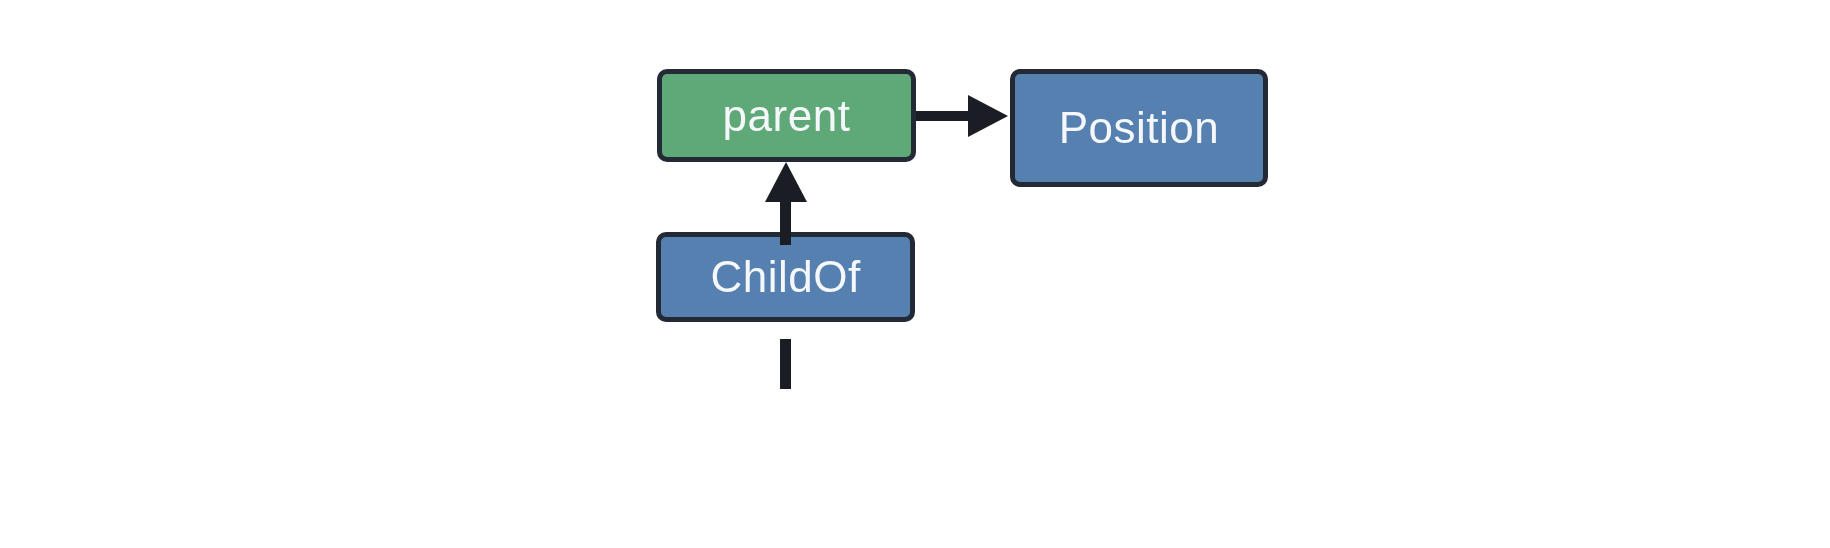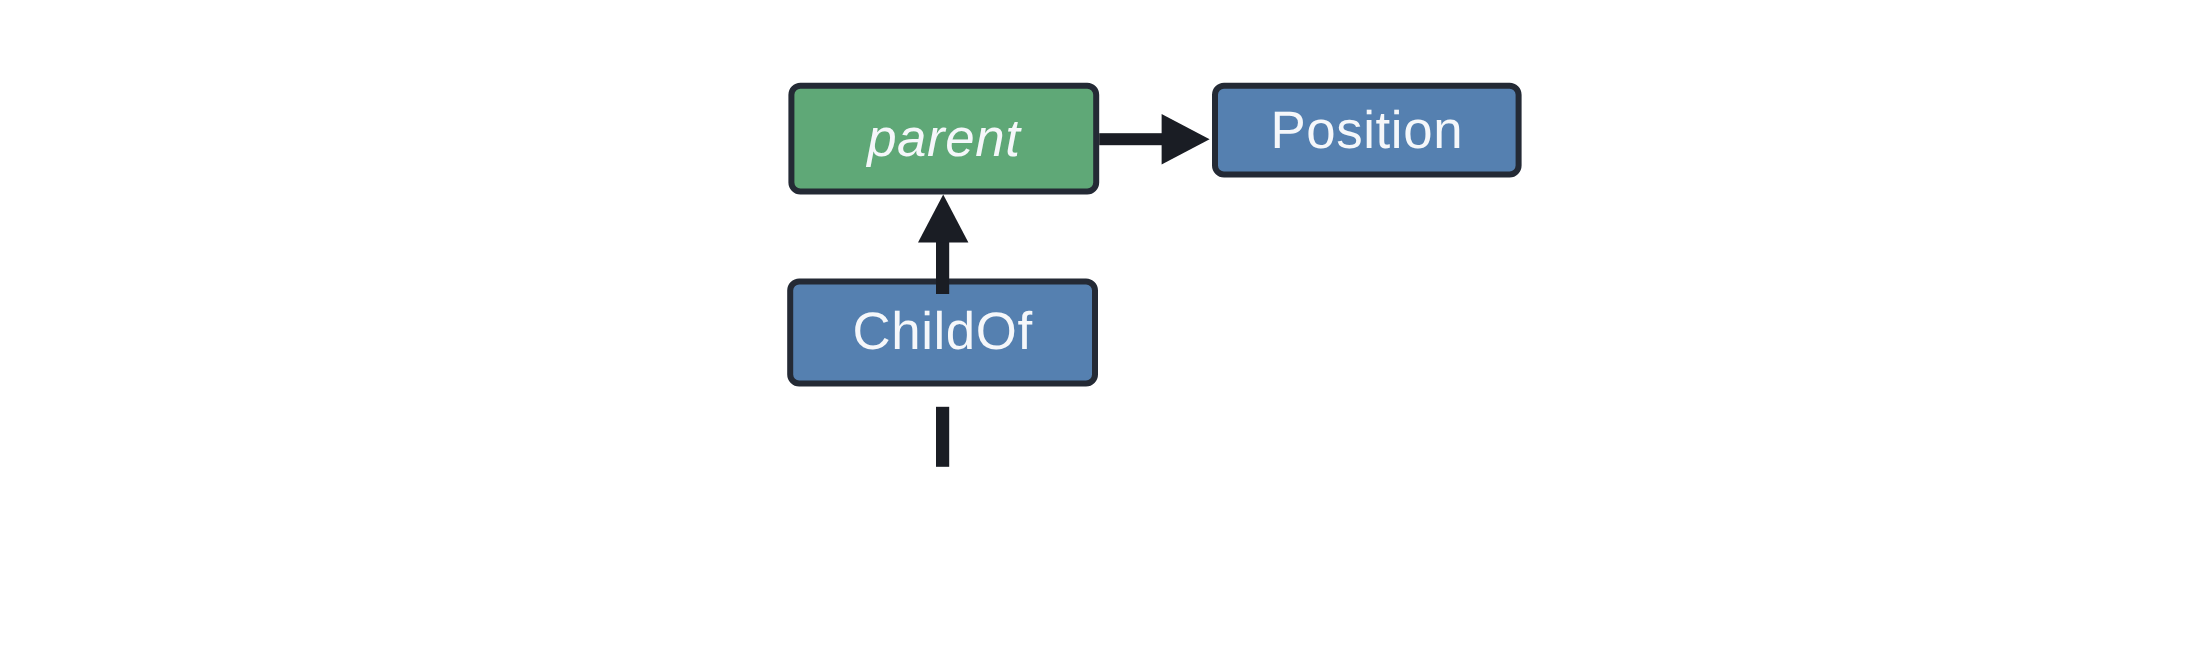--- a/index.html
+++ b/index.html
@@ -26,25 +26,25 @@
     align-items: center;
     justify-content: center;
   }
   .node .node-label {
     color: var(--label-text, #f5f7fa);
     font-size: 44px;
     line-height: 1;
     letter-spacing: 0.5px;
     user-select: none;
   }
-  .node.entity   { background: var(--entity-fill, #5fa877); font-style: italic; }
+  .node.entity   { background: var(--entity-fill, #5fa877); }
   .node.component{ background: var(--component-fill, #5580b0); }
 
   #node-parent   { left: 657px; top: 69px; }
-  #node-position { left: 1010px; top: 69px; height: 79px; width: 258px; }
+  #node-position { left: 1010px; top: 69px; height: 118px; width: 258px; }
   #node-childof  { left: 656px; top: 232px; height: 90px; }
   #node-child    { left: 656px; top: 389px; }
 
   .edge-part { position: absolute; }
 
   
   #edge-parent-position-shaft {
     left: 916px; top: 111px;
     width: 54px; height: 10px;
     background: var(--edge, #1a1d24);

